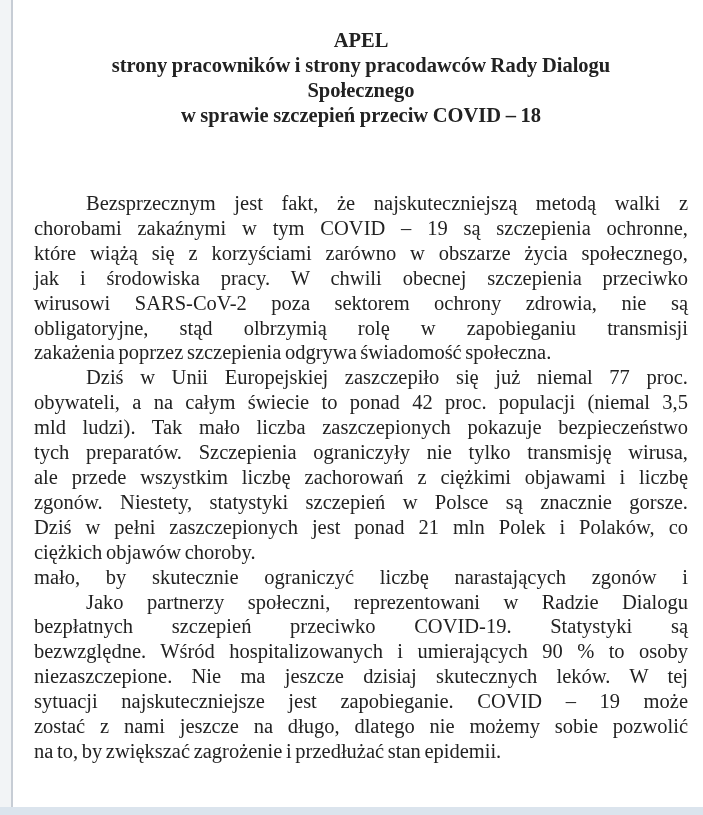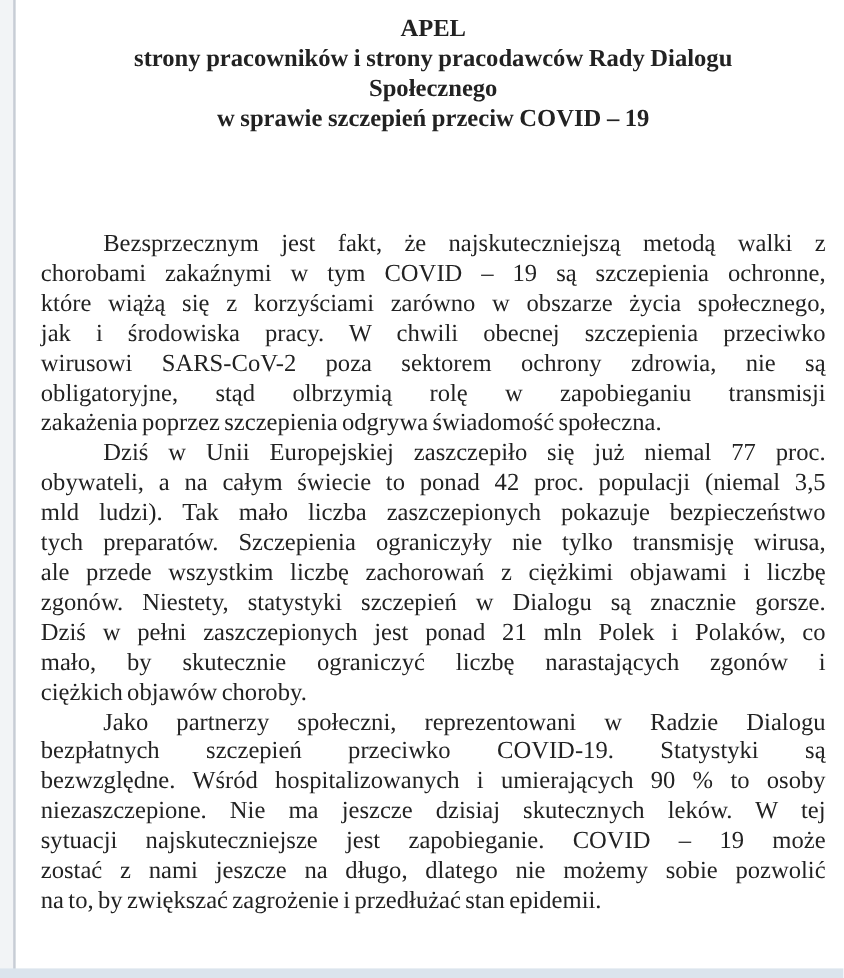--- a/index.html
+++ b/index.html
@@ -25,21 +25,21 @@
   }
   .bottom-strip {
     position: absolute;
     left: 0; bottom: 0;
     width: 703px; height: 8px;
     background: #dbe4ed;
     z-index: 5;
   }
   .title {
     position: absolute;
-    left: 34px; top: 12px;
+    left: 34px; top: 28px;
     width: 654px;
     text-align: center;
     font-weight: bold;
     font-size: 20.5px;
     line-height: 24.9px;
     word-spacing: -0.5px;
   }
   .body-text {
     position: absolute;
     left: 34px; top: 191px;
@@ -60,43 +60,43 @@
 <body>
 
 <div class="page">
 
   <div class="left-strip"></div>
 
   <div class="title">
     <div class="title-line">APEL</div>
     <div class="title-line">strony pracowników i strony pracodawców Rady Dialogu</div>
     <div class="title-line">Społecznego</div>
-    <div class="title-line">w sprawie szczepień przeciw COVID – 19</div>
+    <div class="title-line">w sprawie szczepień przeciw COVID – 18</div>
   </div>
 
   <div class="body-text">
       <div class="paragraph">
         <div class="line first">Bezsprzecznym jest fakt, że najskuteczniejszą metodą walki z</div>
         <div class="line">chorobami zakaźnymi w tym COVID – 19 są szczepienia ochronne,</div>
         <div class="line">które wiążą się z korzyściami zarówno w obszarze życia społecznego,</div>
         <div class="line">jak i środowiska pracy. W chwili obecnej szczepienia przeciwko</div>
         <div class="line">wirusowi SARS-CoV-2 poza sektorem ochrony zdrowia, nie są</div>
         <div class="line">obligatoryjne, stąd olbrzymią rolę w zapobieganiu transmisji</div>
         <div class="line last">zakażenia poprzez szczepienia odgrywa świadomość społeczna.</div>
       </div>
       <div class="paragraph">
         <div class="line first">Dziś w Unii Europejskiej zaszczepiło się już niemal 77 proc.</div>
         <div class="line">obywateli, a na całym świecie to ponad 42 proc. populacji (niemal 3,5</div>
         <div class="line">mld ludzi). Tak mało liczba zaszczepionych pokazuje bezpieczeństwo</div>
         <div class="line">tych preparatów. Szczepienia ograniczyły nie tylko transmisję wirusa,</div>
         <div class="line">ale przede wszystkim liczbę zachorowań z ciężkimi objawami i liczbę</div>
-        <div class="line">zgonów. Niestety, statystyki szczepień w Dialogu są znacznie gorsze.</div>
+        <div class="line">zgonów. Niestety, statystyki szczepień w Polsce są znacznie gorsze.</div>
         <div class="line">Dziś w pełni zaszczepionych jest ponad 21 mln Polek i Polaków, co</div>
+        <div class="line last">ciężkich objawów choroby.</div>
         <div class="line">mało, by skutecznie ograniczyć liczbę narastających zgonów i</div>
-        <div class="line last">ciężkich objawów choroby.</div>
       </div>
       <div class="paragraph">
         <div class="line first">Jako partnerzy społeczni, reprezentowani w Radzie Dialogu</div>
         <div class="line">bezpłatnych szczepień przeciwko COVID-19.  Statystyki są</div>
         <div class="line">bezwzględne. Wśród hospitalizowanych i umierających 90 % to osoby</div>
         <div class="line">niezaszczepione. Nie ma jeszcze dzisiaj skutecznych leków. W tej</div>
         <div class="line">sytuacji najskuteczniejsze jest zapobieganie. COVID – 19 może</div>
         <div class="line">zostać z nami jeszcze na długo, dlatego nie możemy sobie pozwolić</div>
         <div class="line last">na to, by zwiększać zagrożenie i przedłużać stan epidemii.</div>
       </div>

